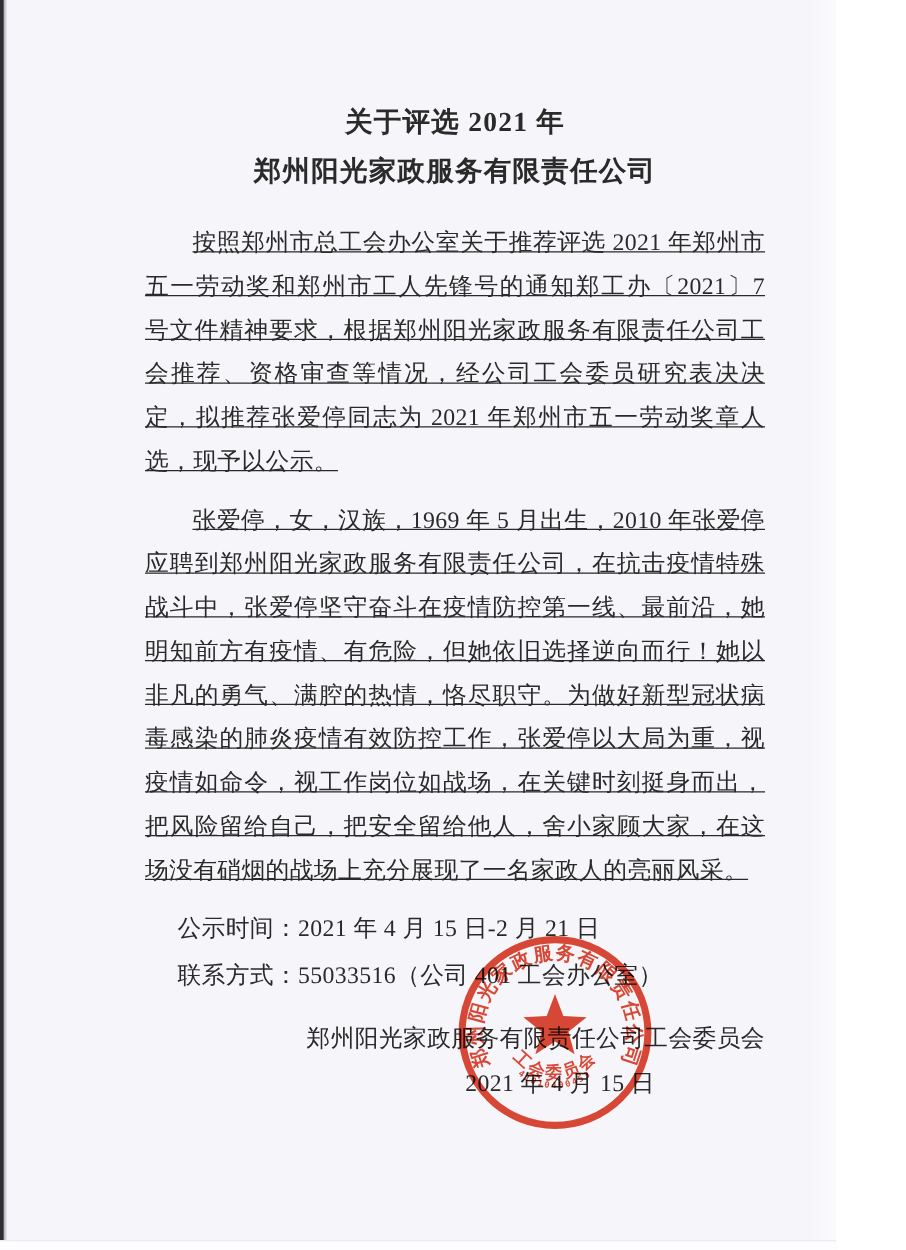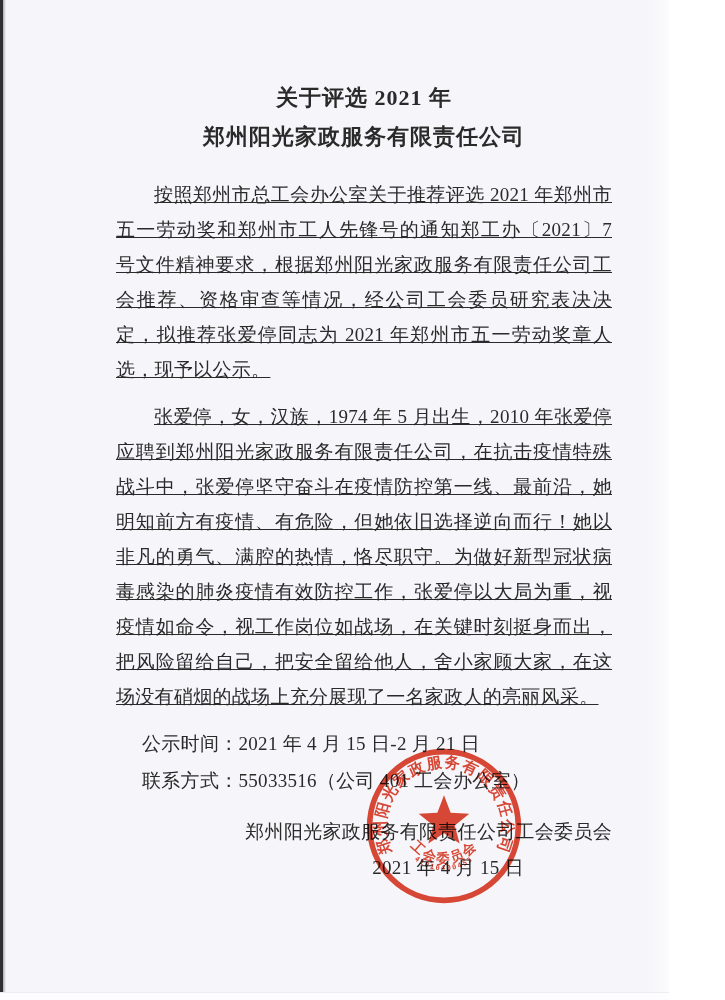--- a/index.html
+++ b/index.html
@@ -123,21 +123,21 @@
   <div class="edge-left-soft"></div>
   <div class="edge-right"></div>
   <div class="edge-bottom"></div>
 
   <div class="content">
     <div class="title">关于评选 2021 年</div>
     <div class="title title2">郑州阳光家政服务有限责任公司</div>
 
     <p class="para p1">按照郑州市总工会办公室关于推荐评选 2021 年郑州市五一劳动奖和郑州市工人先锋号的通知郑工办〔2021〕7 号文件精神要求，根据郑州阳光家政服务有限责任公司工会推荐、资格审查等情况，经公司工会委员研究表决决定，拟推荐张爱停同志为 2021 年郑州市五一劳动奖章人选，现予以公示。</p>
 
-    <p class="para p2">张爱停，女，汉族，1974 年 5 月出生，2010 年张爱停应聘到郑州阳光家政服务有限责任公司，在抗击疫情特殊战斗中，张爱停坚守奋斗在疫情防控第一线、最前沿，她明知前方有疫情、有危险，但她依旧选择逆向而行！她以非凡的勇气、满腔的热情，恪尽职守。为做好新型冠状病毒感染的肺炎疫情有效防控工作，张爱停以大局为重，视疫情如命令，视工作岗位如战场，在关键时刻挺身而出，把风险留给自己，把安全留给他人，舍小家顾大家，在这场没有硝烟的战场上充分展现了一名家政人的亮丽风采。</p>
+    <p class="para p2">张爱停，女，汉族，1969 年 5 月出生，2010 年张爱停应聘到郑州阳光家政服务有限责任公司，在抗击疫情特殊战斗中，张爱停坚守奋斗在疫情防控第一线、最前沿，她明知前方有疫情、有危险，但她依旧选择逆向而行！她以非凡的勇气、满腔的热情，恪尽职守。为做好新型冠状病毒感染的肺炎疫情有效防控工作，张爱停以大局为重，视疫情如命令，视工作岗位如战场，在关键时刻挺身而出，把风险留给自己，把安全留给他人，舍小家顾大家，在这场没有硝烟的战场上充分展现了一名家政人的亮丽风采。</p>
 
     <p class="detail">公示时间：2021 年 4 月 15 日-2 月 21 日</p>
     <p class="detail">联系方式：55033516（公司 401 工会办公室）</p>
 
     <p class="signature">郑州阳光家政服务有限责任公司工会委员会</p>
     <p class="docdate">2021 年 4 月 15 日</p>
   </div>
 
   <svg class="seal" viewBox="0 0 160 160" xmlns="http://www.w3.org/2000/svg">
     <circle class="seal-ring" cx="80" cy="80" r="72.5"></circle>

